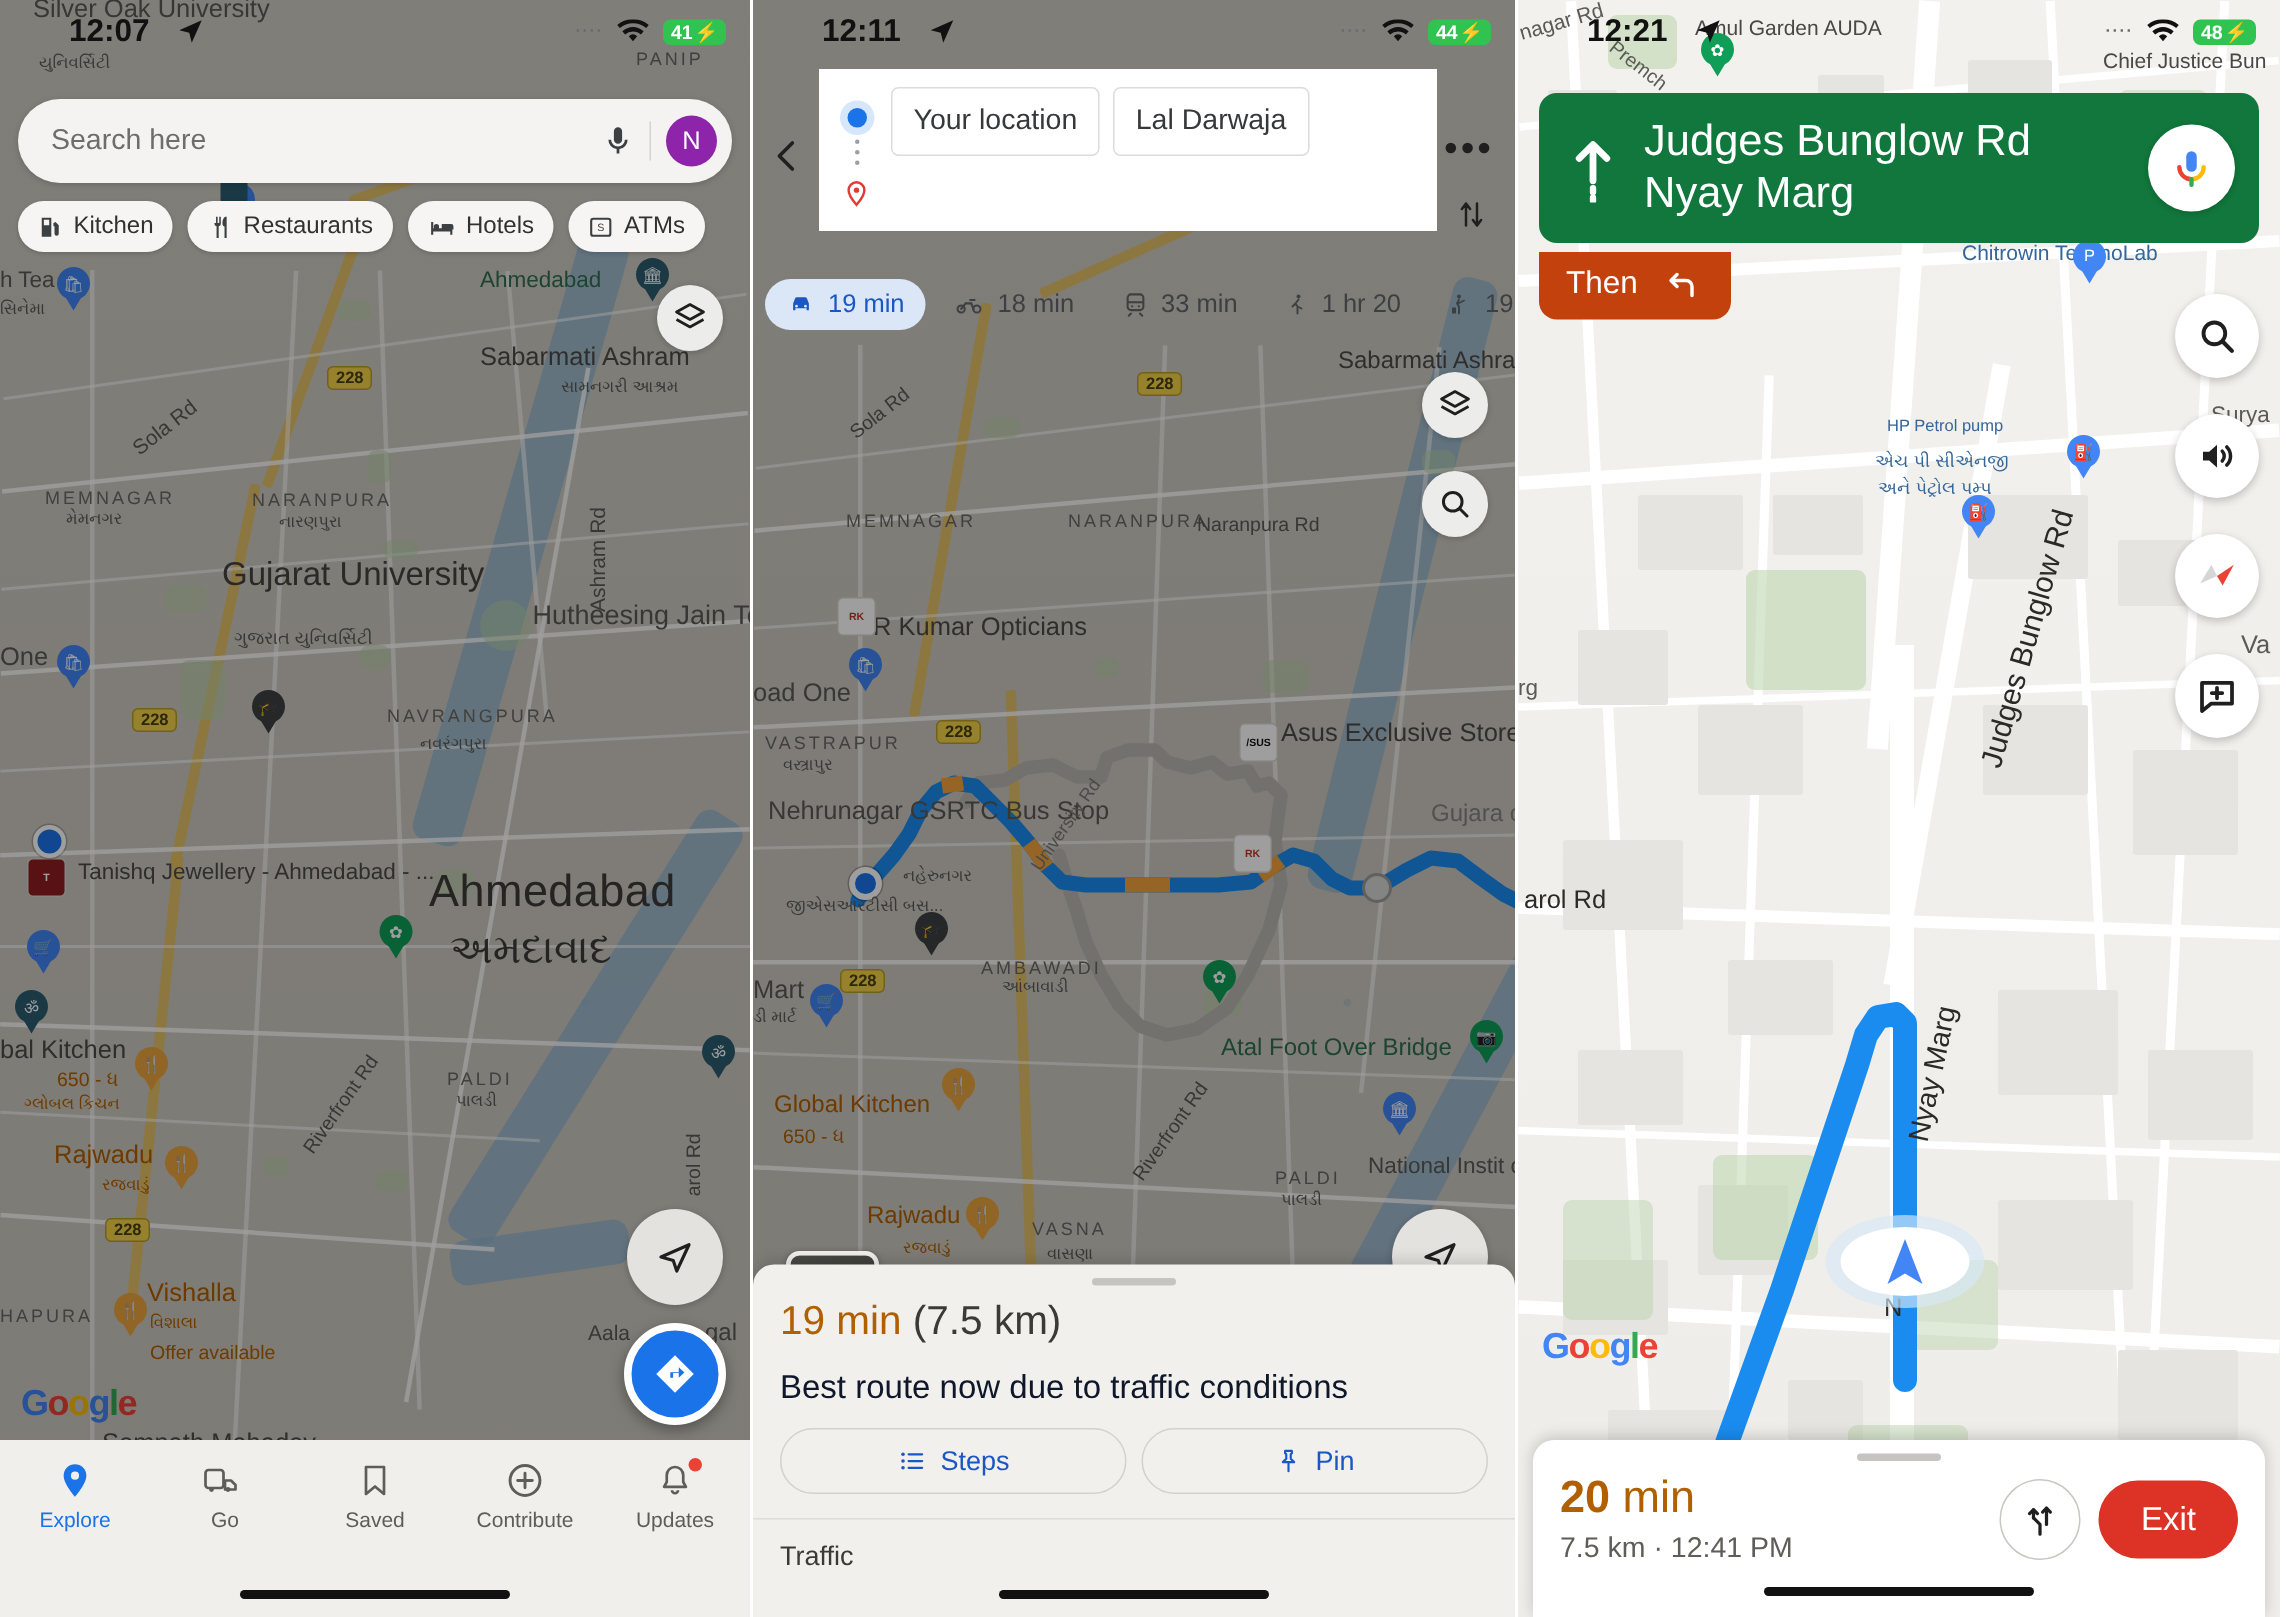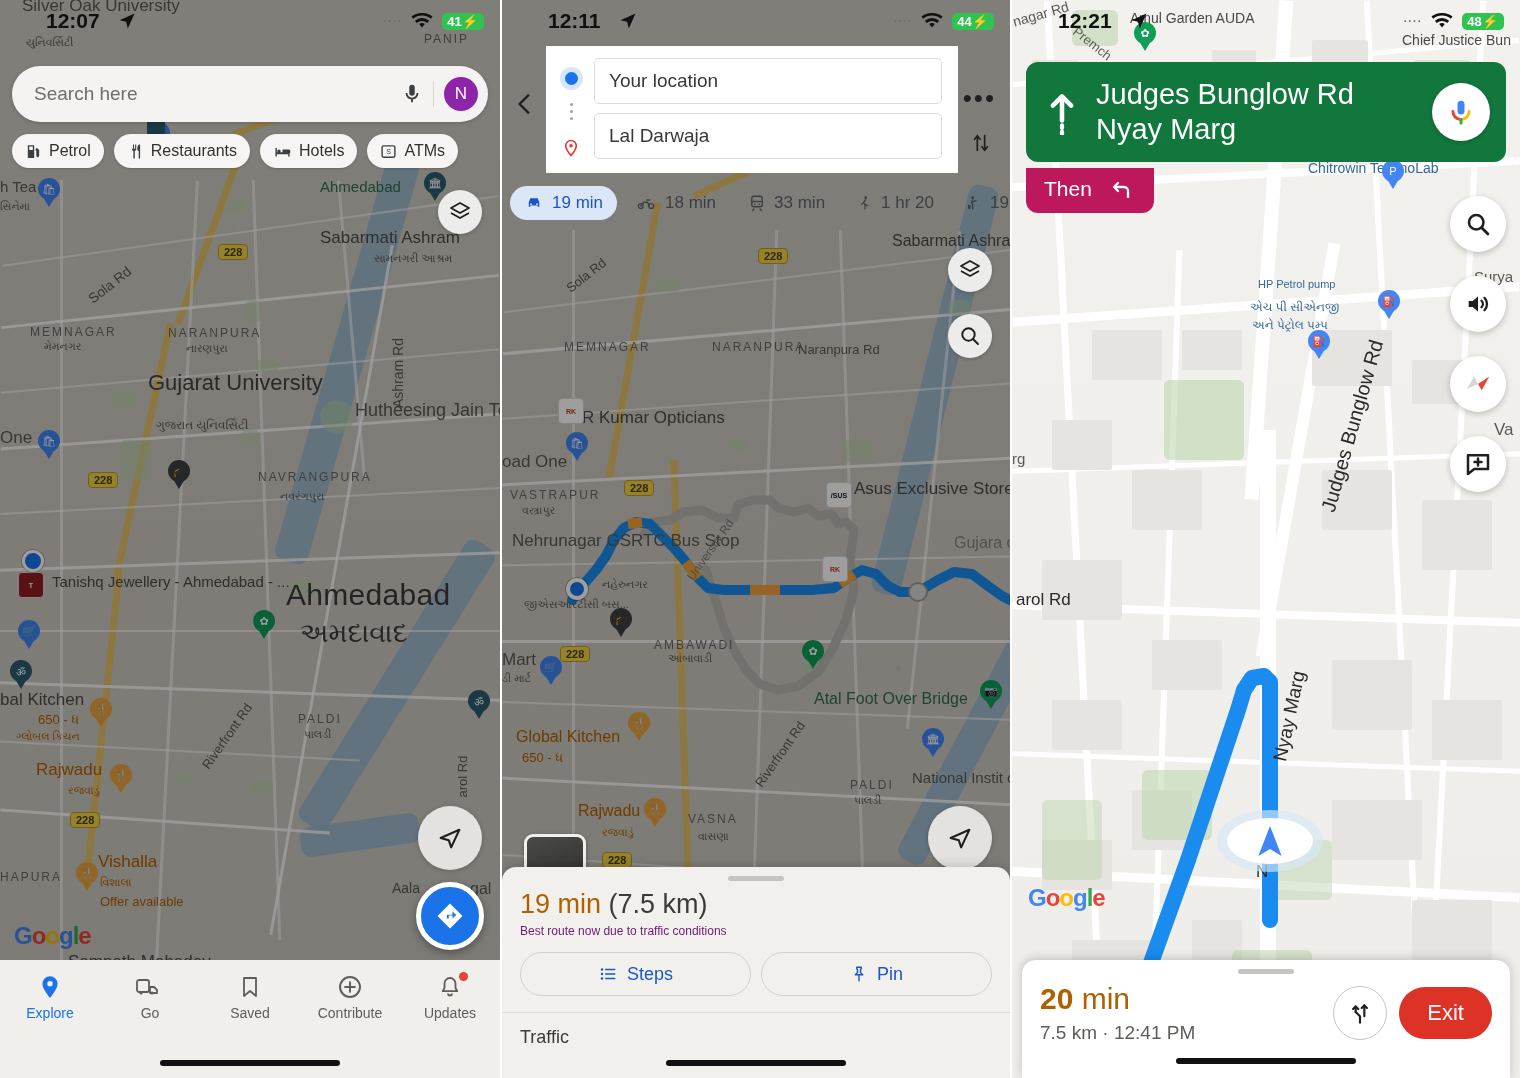--- a/index.html
+++ b/index.html
@@ -154,21 +154,21 @@
   .route-head {
     position:absolute; top:46px; left:44px; width:412px; z-index:30;
     background:#fff; padding:12px 16px 14px 12px; display:flex; gap:10px;
   }
   .rh-dots { width:26px; display:flex;flex-direction:column;align-items:center; padding-top:14px; }
   .rh-dots .orig { width:13px;height:13px;border-radius:50%;background:#1a73e8;
                    box-shadow:0 0 0 5px rgba(26,115,232,.18); }
   .rh-dots .vdots { flex:1; display:flex;flex-direction:column;justify-content:center;gap:4px;
                     align-items:center; padding:8px 0; }
   .rh-dots .vdots b { width:3px;height:3px;border-radius:50%;background:#9aa0a6;display:block; }
-  .rh-fields { flex:1; display:flex; flex-direction:column; gap:9px; }
+  .rh-fields { flex:1; display:flex; flex-direction:row; gap:9px; }
   .rfield {
     height:46px; border:1px solid #dadce0; border-radius:5px;
     display:flex; align-items:center; padding:0 14px; font-size:19px; color:#37383a;
   }
   .backarrow { position:absolute; top:88px; left:10px; z-index:31; }
   .dotsmenu  { position:absolute; top:92px; right:14px; z-index:31;
                font-size:26px; color:#1f1f1f; letter-spacing:2px; line-height:.5;}
   .swapbtn   { position:absolute; top:128px; right:18px; z-index:31; }
   .modes {
     position:absolute; top:186px; left:8px; right:0; z-index:29;
@@ -180,21 +180,21 @@
   }
   .mode.sel { background:#dbe6f7; color:#1a57c4; }
   .sheet {
     position:absolute; bottom:0; left:0; right:0; z-index:34;
     background:#f1f0ed; border-radius:14px 14px 0 0; box-shadow:0 -2px 10px rgba(0,0,0,.15);
   }
   .grab { width:56px;height:5px;background:#c6c4c0;border-radius:3px;margin:9px auto 4px; }
   .sheet-pad { padding:4px 18px 0; }
   .eta-line { font-size:27px; color:#3c3a36; }
   .eta-line b { color:#b06000; font-weight:normal; }
-  .eta-sub { font-size:12px; color:#701a75; margin-top:4px; }
+  .eta-sub { font-size:22px; color:#0f172a; margin-top:16px; }
   .actions { display:flex; align-items:center; gap:10px; margin-top:14px; padding-bottom:16px; }
   .btn-out {
     flex:1; height:44px;border:1px solid #d3d1cd;border-radius:23px;
     display:flex;align-items:center;justify-content:center;gap:9px;
     font-size:18px;color:#1a57c4;
   }
   .btn-start {
     flex:1.15; height:48px;border-radius:25px;background:#1a73e8;border:4px solid #fff;
     display:flex;align-items:center;justify-content:center;gap:10px;
     font-size:18px;color:#fff; box-shadow:0 2px 6px rgba(0,0,0,.28);
@@ -216,21 +216,21 @@
   }
   .nav-arrow { width:40px; display:flex;align-items:center;justify-content:center; }
   .nav-text { flex:1; color:#fff; font-size:29px; line-height:1.2; }
   .mic {
     width:58px;height:58px;border-radius:50%;background:#fff;
     display:flex;align-items:center;justify-content:center; flex:0 0 58px;
     box-shadow:0 1px 4px rgba(0,0,0,.2);
   }
   .then-chip {
     position:absolute; top:168px; left:14px; z-index:29;
-    background:#be185d; border-radius:0 0 12px 12px; padding:9px 18px 12px;
+    background:#c2410c; border-radius:0 0 12px 12px; padding:9px 18px 12px;
     display:flex; align-items:center; gap:14px; color:#fff; font-size:21px;
   }
   .navfabs { position:absolute; top:196px; right:14px; z-index:30;
              display:flex; flex-direction:column; gap:24px; }
   .navfab {
     width:56px;height:56px;border-radius:50%;background:#fff;
     display:flex;align-items:center;justify-content:center;
     box-shadow:0 2px 6px rgba(0,0,0,.22);
   }
   .puck {
@@ -437,21 +437,21 @@
         </svg>
       <span class="divider-v"></span>
       <span class="avatar">N</span>
     </div>
 
     <div class="chips">
       <div class="chip">
         <svg width="17" height="17" viewBox="0 0 24 24">
             <path d="M4 3h9v18H4V3zm2 2v5h5V5H6zm11 2l3 3v8a2 2 0 11-4 0V11h-1V8l2-1z" fill="#3c4043"></path>
           </svg>
-        <span>Petrol</span>
+        <span>Kitchen</span>
       </div>
       <div class="chip">
         <svg width="17" height="17" viewBox="0 0 24 24">
             <path d="M7 2v7a2 2 0 002 2v11h2V11a2 2 0 002-2V2h-1.5v6H10V2H8.5v6H7V2zm10 0c-1.5 1-2.5 3-2.5 6 0 2 .8 3 2 3.4V22h2V2h-1.5z" fill="#3c4043"></path>
           </svg>
         <span>Restaurants</span>
       </div>
       <div class="chip">
         <svg width="19" height="17" viewBox="0 0 24 24">
             <path d="M2 7h2v6h18v6h-2v-3H4v3H2V7zm5 2a2.5 2.5 0 110 5 2.5 2.5 0 010-5zm5 0h9a2 2 0 012 2v3h-11V9z" fill="#3c4043"></path>

